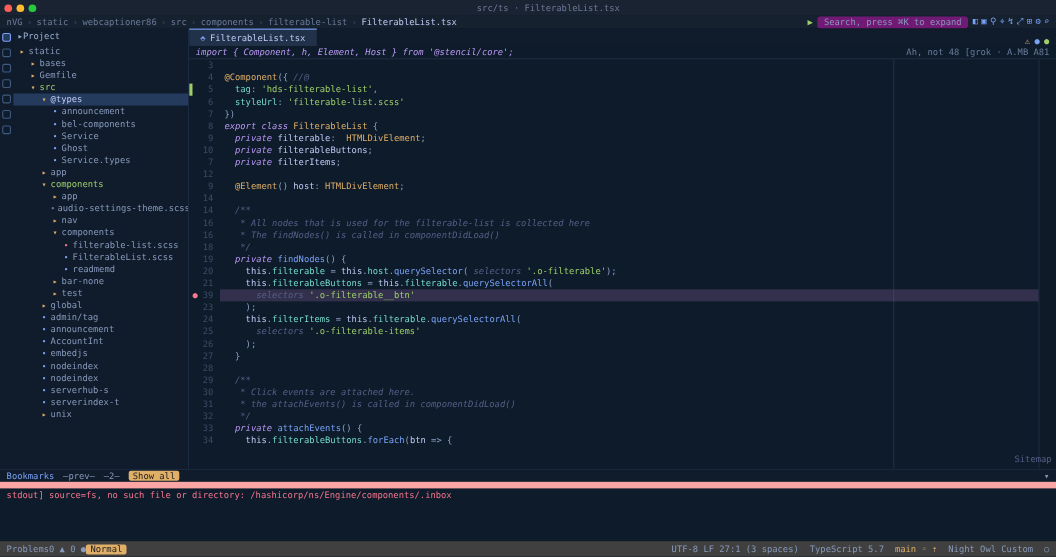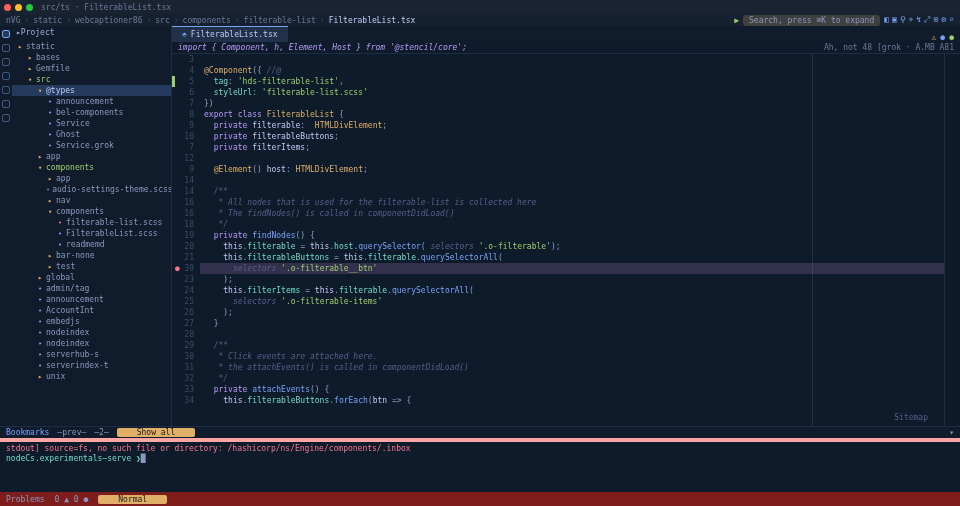--- a/index.html
+++ b/index.html
@@ -1,26 +1,26 @@
 <!DOCTYPE html>
 <html><head>
 <meta charset="utf-8">
 <style>
   * { margin:0; padding:0; box-sizing:border-box; }
   body { width:960px; height:506px; background:#0d1b2a; font-family:Menlo,Consolas,monospace; font-size:9px; color:#c0caf5; overflow:hidden; }
   .titlebar { height:14px; background:#1a2332; display:flex; align-items:center; padding:0 4px; }
   .traffic { display:flex; gap:4px; margin-right:8px; }
   .dot { width:7px; height:7px; border-radius:50%; }
   .red{background:#ff5f56;}.yellow{background:#ffbd2e;}.green{background:#27c93f;}
-  .titlebar-title { flex:1; font-size:8px; color:#6b7a99; }
+  .titlebar-title { flex:1; text-align:center; font-size:8px; color:#6b7a99; }
 
   .crumbs { height:12px; background:#162130; display:flex; align-items:center; padding:0 6px; font-size:8px; color:#6b7a99; gap:4px; }
   .crumbs .sep{color:#3d4a66;}
   .crumbs-right{margin-left:auto;display:flex;gap:4px;align-items:center;}
-  .searchpill{background:#404040;border-radius:3px;padding:1px 6px;color:#8899bb;text-align:center;}
+  .searchpill{background:#701a75;border-radius:3px;padding:1px 6px;color:#8899bb;text-align:center;}
   .tool-icons{display:flex;gap:3px;}
   .tool-icons span{color:#7aa2f7;}
 
   .main { display:flex; height:400px; }
   .activity { width:12px; background:#101c2c; display:flex; flex-direction:column; align-items:center; padding-top:4px; gap:6px; }
   .activity span{width:8px;height:8px;border:1px solid #3d5a80;border-radius:2px;}
   .activity span.active{border-color:#7aa2f7;background:#243b5e;}
 
   .sidebar { width:160px; background:#101c2c; overflow:hidden; border-right:1px solid #1e2d44; }
   .sidebar-hdr{display:flex;align-items:center;padding:2px 4px;font-size:8px;color:#9bb0d0;}
@@ -38,42 +38,42 @@
   .tab-meta span.w{color:#e0af68;}
   .code-wrap{flex:1;display:flex;overflow:hidden;position:relative;}
   .lineno{width:28px;text-align:right;padding-right:6px;color:#3d4a66;font-size:8px;line-height:11px;user-select:none;}
   .lineno .bp::before{content:"●";color:#f7768e;position:absolute;left:3px;}
   .lineno div{position:relative;height:11px;}
   .code{flex:1;font-size:8px;line-height:11px;white-space:pre;overflow:hidden;}
   .code .row{height:11px;padding-left:4px;position:relative;}
   .code .row.hl{background:rgba(120,90,140,0.35);margin-right:-200px;}
   .ruler{position:absolute;top:0;bottom:0;left:640px;width:1px;background:#22314a;}
 
-  .kw{color:#bb9af7;}
+  .kw{color:#bb9af7;font-style:italic;}
   .fn{color:#7aa2f7;}
   .cls{color:#e0af68;}
   .str{color:#9ece6a;}
   .cmt{color:#565f89;font-style:italic;}
   .var{color:#c0caf5;}
   .prop{color:#73daca;}
   .pun{color:#89a0c4;}
   .dec{color:#e0af68;}
 
   .minimap{width:16px;background:#0f1a28;border-left:1px solid #1e2d44;}
 
   .marks{height:12px;background:#101c2c;border-top:1px solid #1e2d44;display:flex;align-items:center;padding:0 6px;font-size:8px;color:#8899bb;gap:8px;}
   .marks .chip{color:#7aa2f7;text-align:right;}
 
-  .terminal{height:40px;background:#0d1b2a;border-top:4px solid #fca5a5;padding:2px 6px;font-size:8px;color:#8899bb;line-height:10px;}
+  .terminal{height:40px;background:#0d1b2a;border-top:6px solid #fca5a5;padding:2px 6px;font-size:8px;color:#8899bb;line-height:10px;}
   .terminal .err{color:#f7768e;}
   .terminal .path{color:#73daca;}
 
-  .statusbar{height:14px;background:#7f1d1d;display:flex;align-items:center;padding:0 6px;font-size:8px;color:#8899bb;gap:10px;position:absolute;bottom:0;left:0;right:0;}
+  .statusbar{height:14px;background:#404040;display:flex;align-items:center;padding:0 6px;font-size:8px;color:#8899bb;position:absolute;bottom:0;left:0;right:0;}
   .statusbar .right{margin-left:auto;display:flex;gap:10px;align-items:center;}
-  .pill{background:#e0af68;color:#1a1a1a;padding:0 20px;border-radius:2px;}
+  .pill{background:#e0af68;color:#1a1a1a;padding:0 4px;border-radius:2px;}
 
   .code-info{height:12px;display:flex;align-items:center;padding:0 6px;font-size:8px;color:#6b7a99;background:#0d1b2a;border-bottom:1px solid #1e2d44;}
   .code-info span.imp{color:#bb9af7;font-style:italic;}
   .code-info .right{margin-left:auto;}
 </style>
 </head>
 <body>
 
 <div class="titlebar">
   <div class="traffic">
@@ -163,21 +163,21 @@
         <div class="tree-item i3">
           <span class="ticon ts">•</span>
           <span>Service</span>
         </div>
         <div class="tree-item i3">
           <span class="ticon ts">•</span>
           <span>Ghost</span>
         </div>
         <div class="tree-item i3">
           <span class="ticon ts">•</span>
-          <span>Service.grok</span>
+          <span>Service.types</span>
         </div>
         <div class="tree-item i2">
           <span class="ticon fold">▸</span>
           <span>app</span>
         </div>
         <div class="tree-item i2">
           <span class="ticon fold">▾</span>
           <span style="color: rgb(158, 206, 106);">components</span>
         </div>
         <div class="tree-item i3">
@@ -307,34 +307,40 @@
           <div>29</div>
           <div>30</div>
           <div>31</div>
           <div>32</div>
           <div>33</div>
           <div>34</div>
         </div>
       <div class="code" id="code"><div class="row">&nbsp;</div><div class="row"><span class="dec">@Component</span><span class="pun">({</span> <span class="cmt">//@</span></div><div class="row">  <span class="prop">tag</span><span class="pun">:</span> <span class="str">'hds-filterable-list'</span><span class="pun">,</span></div><div class="row">  <span class="prop">styleUrl</span><span class="pun">:</span> <span class="str">'filterable-list.scss'</span></div><div class="row"><span class="pun">})</span></div><div class="row"><span class="kw">export class</span> <span class="cls">FilterableList</span> <span class="pun">{</span></div><div class="row">  <span class="kw">private</span> <span class="var">filterable</span><span class="pun">:</span>  <span class="cls">HTMLDivElement</span><span class="pun">;</span></div><div class="row">  <span class="kw">private</span> <span class="var">filterableButtons</span><span class="pun">;</span></div><div class="row">  <span class="kw">private</span> <span class="var">filterItems</span><span class="pun">;</span></div><div class="row">&nbsp;</div><div class="row">  <span class="dec">@Element</span><span class="pun">()</span> <span class="var">host</span><span class="pun">:</span> <span class="cls">HTMLDivElement</span><span class="pun">;</span></div><div class="row">&nbsp;</div><div class="row">  <span class="cmt">/**</span></div><div class="row">  <span class="cmt"> * All nodes that is used for the filterable-list is collected here</span></div><div class="row">  <span class="cmt"> * The findNodes() is called in componentDidLoad()</span></div><div class="row">  <span class="cmt"> */</span></div><div class="row">  <span class="kw">private</span> <span class="fn">findNodes</span><span class="pun">()</span> <span class="pun">{</span></div><div class="row">    <span class="var">this</span><span class="pun">.</span><span class="prop">filterable</span> <span class="pun">=</span> <span class="var">this</span><span class="pun">.</span><span class="prop">host</span><span class="pun">.</span><span class="fn">querySelector</span><span class="pun">(</span> <span class="cmt">selectors</span> <span class="str">'.o-filterable'</span><span class="pun">);</span></div><div class="row">    <span class="var">this</span><span class="pun">.</span><span class="prop">filterableButtons</span> <span class="pun">=</span> <span class="var">this</span><span class="pun">.</span><span class="prop">filterable</span><span class="pun">.</span><span class="fn">querySelectorAll</span><span class="pun">(</span></div><div class="row hl">      <span class="cmt">selectors</span> <span class="str">'.o-filterable__btn'</span></div><div class="row">    <span class="pun">);</span></div><div class="row">    <span class="var">this</span><span class="pun">.</span><span class="prop">filterItems</span> <span class="pun">=</span> <span class="var">this</span><span class="pun">.</span><span class="prop">filterable</span><span class="pun">.</span><span class="fn">querySelectorAll</span><span class="pun">(</span></div><div class="row">      <span class="cmt">selectors</span> <span class="str">'.o-filterable-items'</span></div><div class="row">    <span class="pun">);</span></div><div class="row">  <span class="pun">}</span></div><div class="row">&nbsp;</div><div class="row">  <span class="cmt">/**</span></div><div class="row">  <span class="cmt"> * Click events are attached here.</span></div><div class="row">  <span class="cmt"> * the attachEvents() is called in componentDidLoad()</span></div><div class="row">  <span class="cmt"> */</span></div><div class="row">  <span class="kw">private</span> <span class="fn">attachEvents</span><span class="pun">()</span> <span class="pun">{</span></div><div class="row">    <span class="var">this</span><span class="pun">.</span><span class="prop">filterableButtons</span><span class="pun">.</span><span class="fn">forEach</span><span class="pun">(</span><span class="var">btn</span> <span class="pun">=&gt;</span> <span class="pun">{</span></div></div>
       <div class="minimap"></div>
     </div>
-    <div style="position:absolute;right:32px;bottom:4px;color:#565f89;font-size:8px">Sitemap</div>
+    <div style="position:absolute;right:4px;bottom:4px;color:#565f89;font-size:8px">Sitemap</div>
   </div>
 </div>
 
 <div class="marks">
   <span class="chip">Bookmarks</span>
   <span>—prev—</span>
   <span>—2—</span>
   <span class="pill">Show all</span>
   <span style="margin-left:auto">▾</span>
 </div>
 
 <div class="terminal">
   <div><span class="err">stdout] source=fs, no such file or directory: /hashicorp/ns/Engine/components/.inbox</span></div>
-  <div><span class="path">nodeCs.experimentals–serve ❯</span><span>█</span></div>
 </div>
 
 <div class="statusbar">
   <span>Problems</span>
   <span>0 ▲  0 ●</span>
   <span class="pill">Normal</span>
+  <div class="right">
+    <span>UTF-8  LF  27:1 (3 spaces)</span>
+    <span>TypeScript 5.7</span>
+    <span style="color:#e0af68">main ◦ ⇡</span>
+    <span>Night Owl Custom</span>
+    <span>○</span>
+  </div>
 </div>
 
 </body></html>

